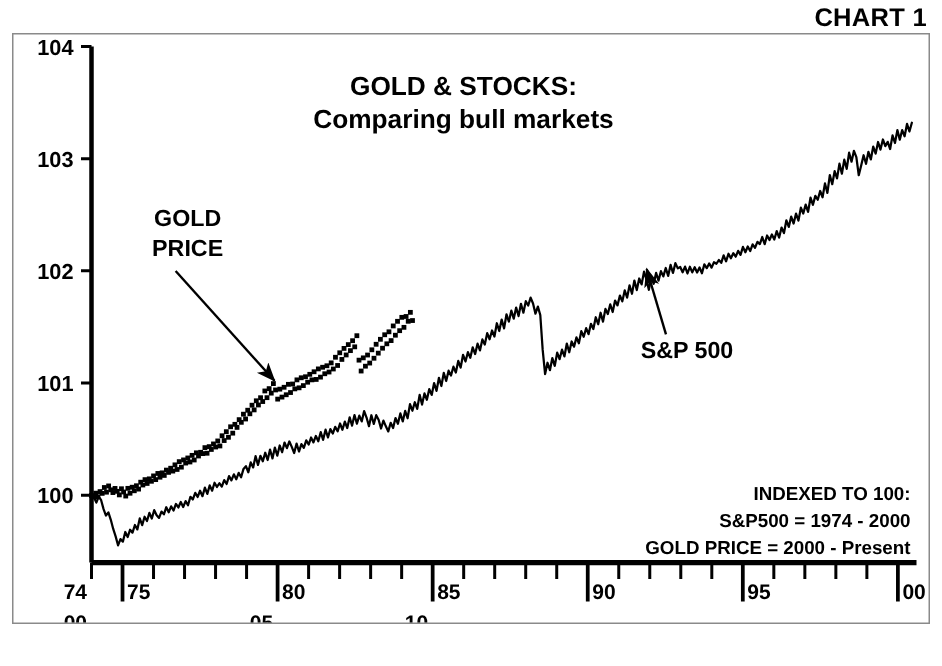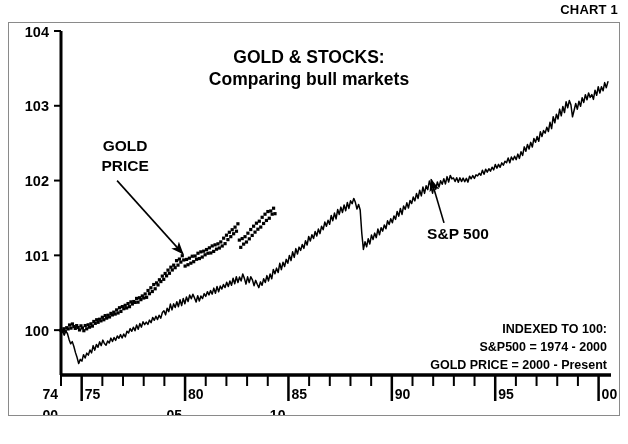--- a/index.html
+++ b/index.html
@@ -8,21 +8,21 @@
     background:#ffffff;
     font-family:"Liberation Sans", sans-serif;
     color:#000;
     overflow:hidden;
     position:relative;
   }
   #chart-wrap{position:absolute;inset:0;}
   .chart-label{
     position:absolute;
     right:10px;top:2px;
-    font-size:13px;font-weight:bold;
+    font-size:17px;font-weight:bold;
     letter-spacing:.2px;
   }
   #frame{
     position:absolute;
     left:8px;top:22px;
     width:612px;height:394px;
     border:1px solid #8a8a8a;
     background:#fff;
     box-sizing:border-box;
   }

